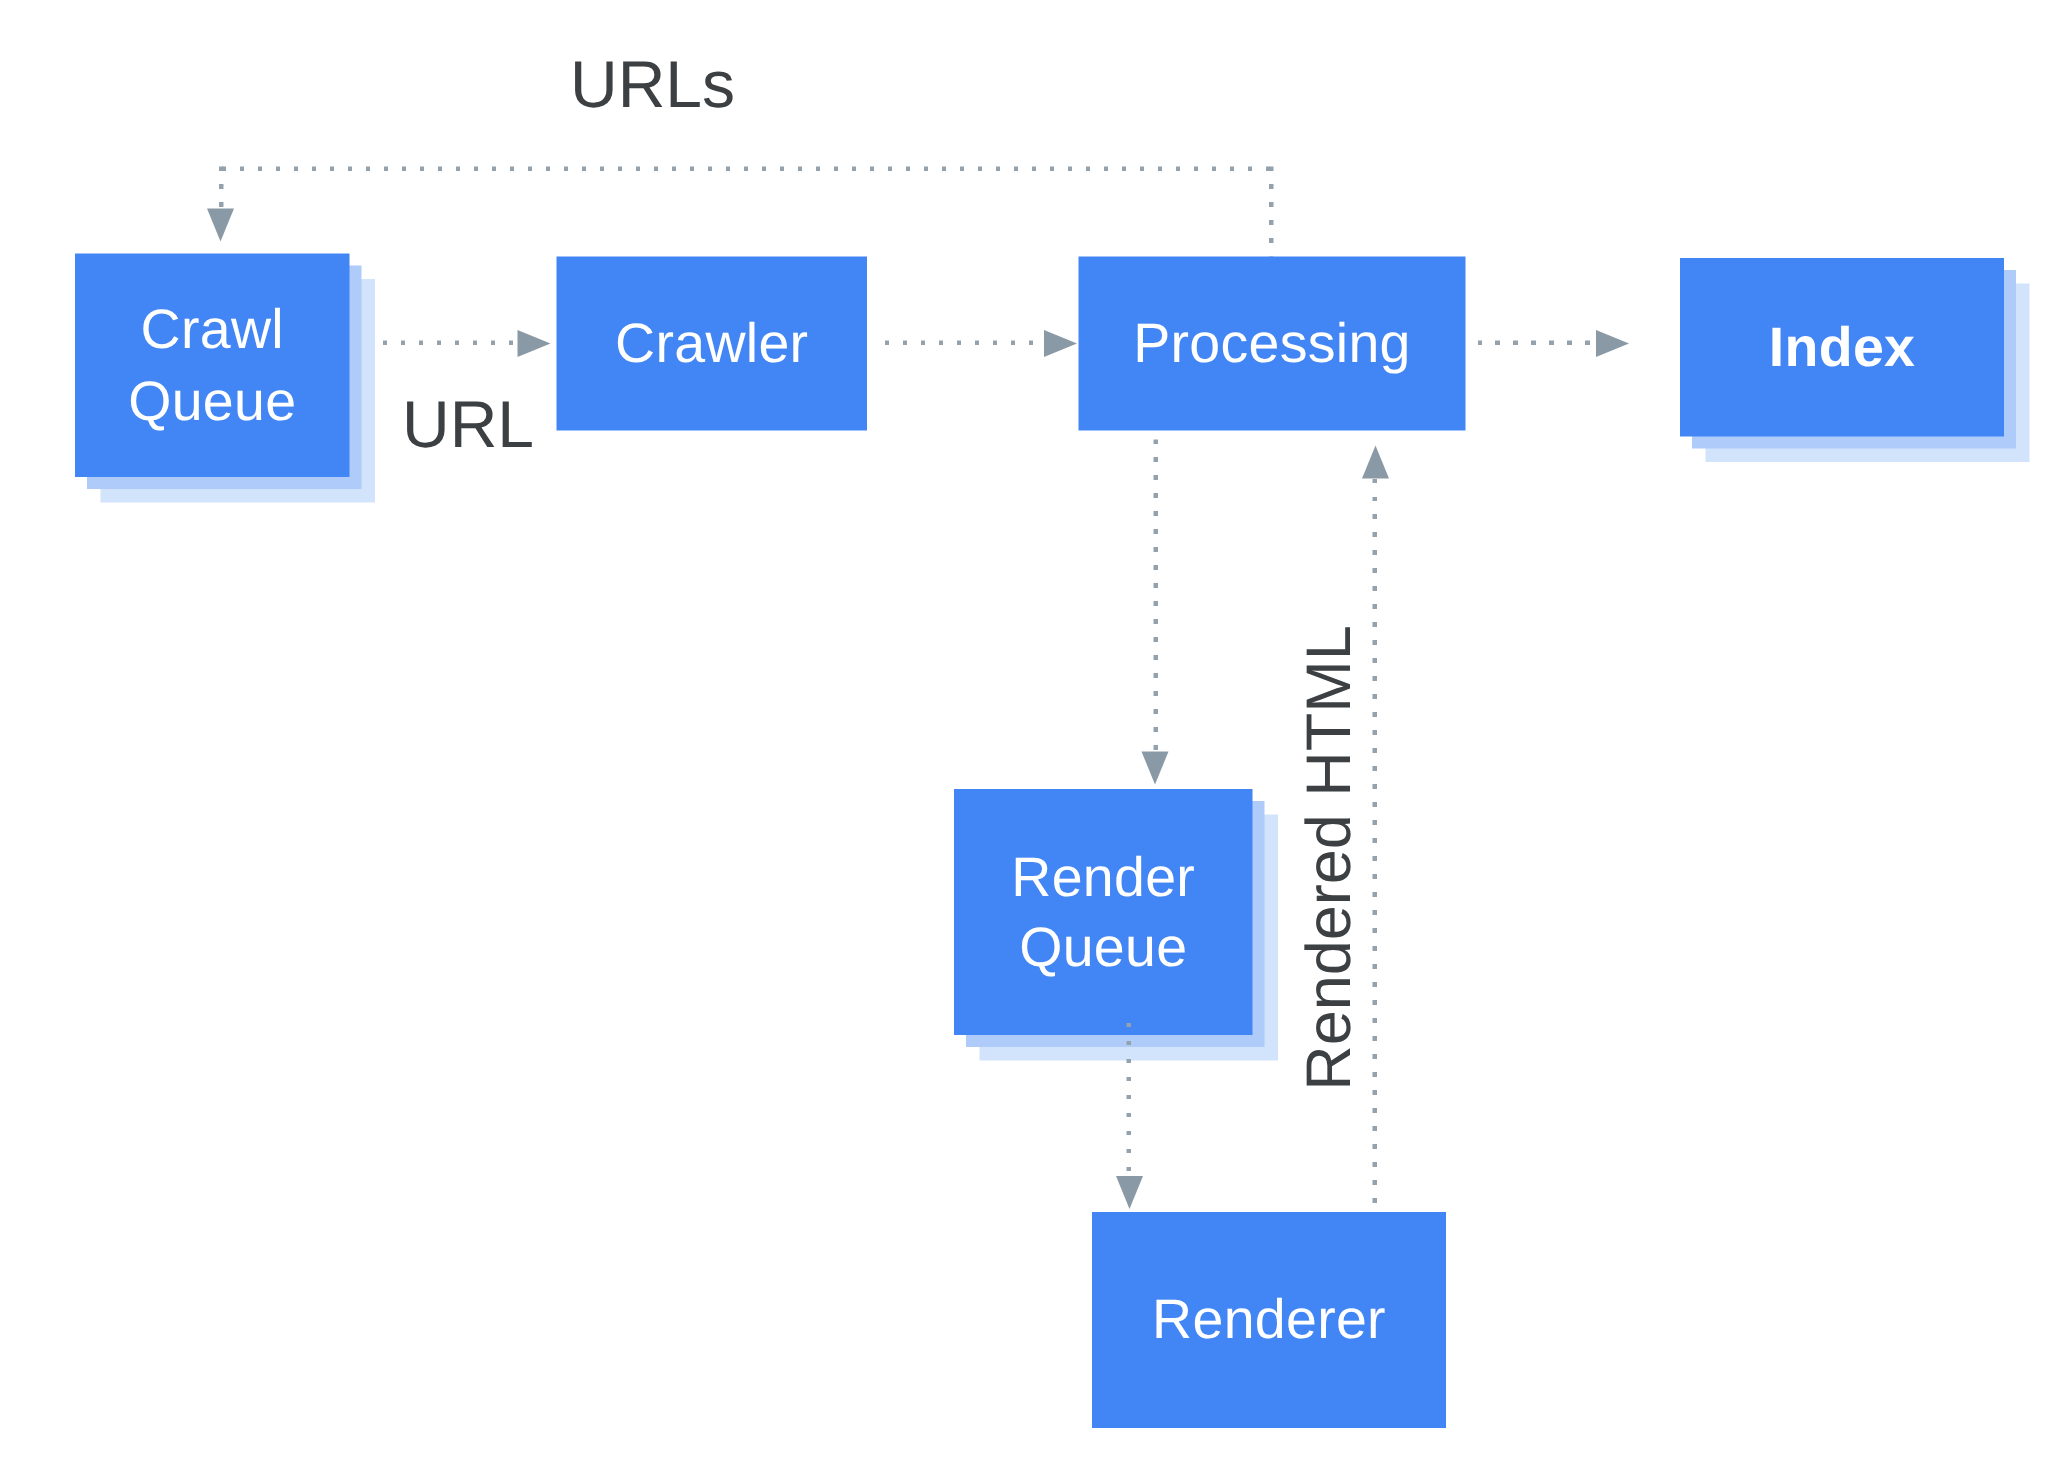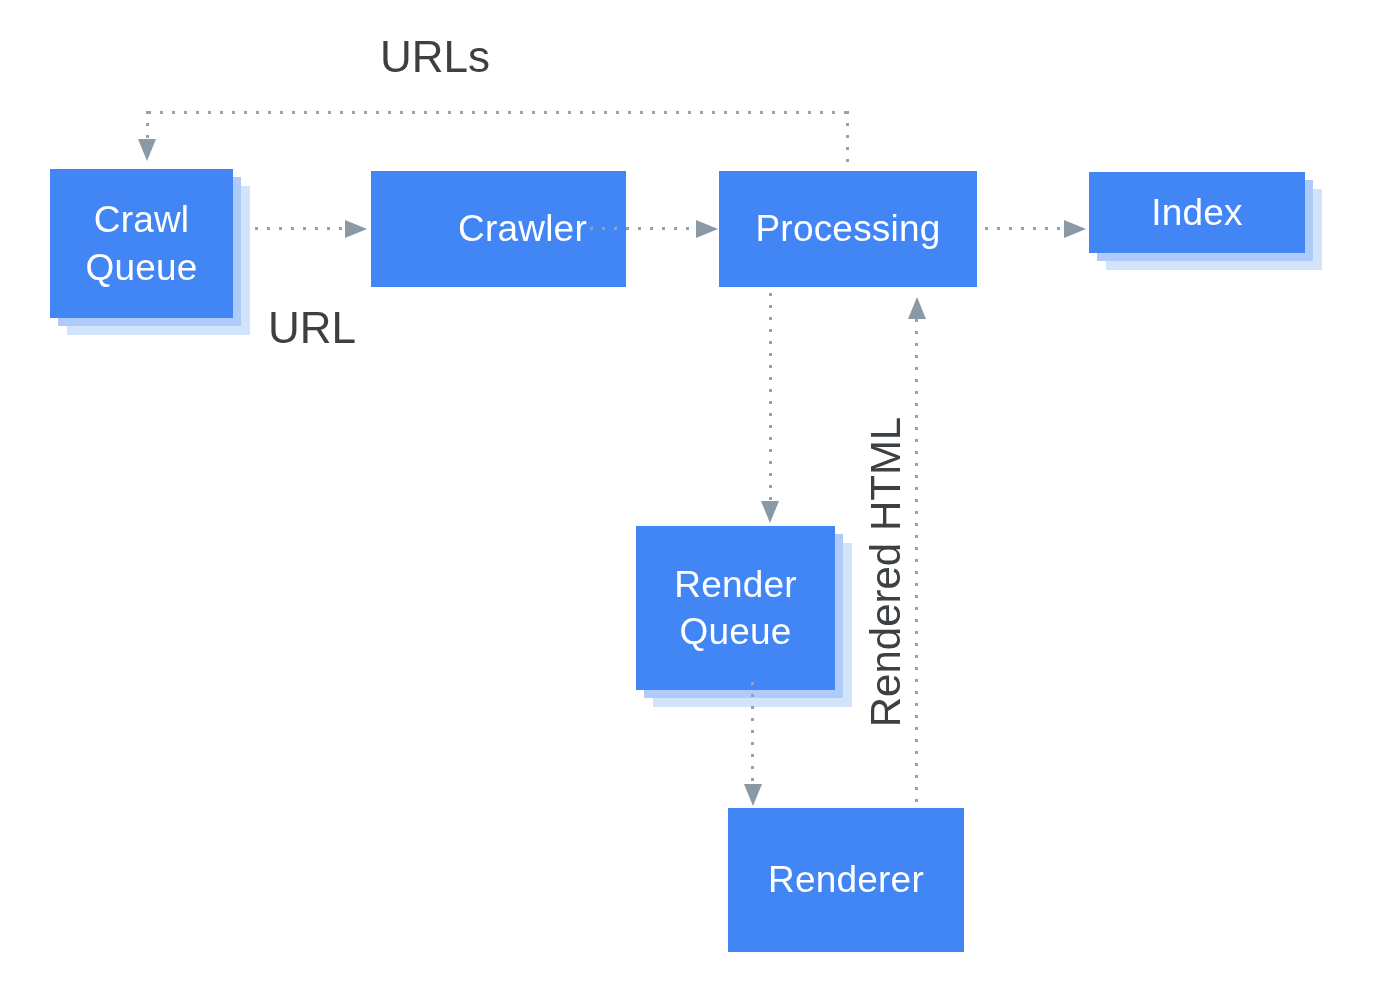--- a/index.html
+++ b/index.html
@@ -89,37 +89,37 @@
   <div class="arr down" style="left:138px; top:139px;"></div>
   <div class="dot-v" style="left:846px; top:111px; height:60px;"></div>
 
   <div class="node stacked" style="left:50px; top:169px; width:183px; height:149px;">
     <span>Crawl</span>
     <span>Queue</span>
   </div>
 
   <div class="dot-h" style="left:255px; top:227px; width:90px;"></div>
   <div class="arr right" style="left:345px; top:220px;"></div>
-  <div class="edge-label" style="left:312px; top:284px;margin-top:44px;">URL</div>
+  <div class="edge-label" style="left:312px; top:284px;">URL</div>
 
-  <div class="node" style="left:371px; top:171px; width:207px; height:116px;padding-left:48px;">
+  <div class="node" style="left:371px; top:171px; width:207px; height:116px;">
     <span>Crawler</span>
   </div>
 
   <div class="dot-h" style="left:590px; top:227px; width:106px;"></div>
   <div class="arr right" style="left:696px; top:220px;"></div>
 
   <div class="node" style="left:719px; top:171px; width:258px; height:116px;text-align:center;">
     <span>Processing</span>
   </div>
 
   <div class="dot-h" style="left:985px; top:227px; width:79px;"></div>
   <div class="arr right" style="left:1064px; top:220px;"></div>
 
-  <div class="node stacked" style="left:1089px; top:172px; width:216px; height:81px;">
+  <div class="node stacked" style="left:1120px; top:172px; width:216px; height:119px;font-weight:bold;">
     <span>Index</span>
   </div>
 
   <div class="dot-v" style="left:769px; top:293px; height:208px;"></div>
   <div class="arr down" style="left:761px; top:501px;"></div>
 
   <div class="node stacked" style="left:636px; top:526px; width:199px; height:164px;">
     <span>Render</span>
     <span>Queue</span>
   </div>

